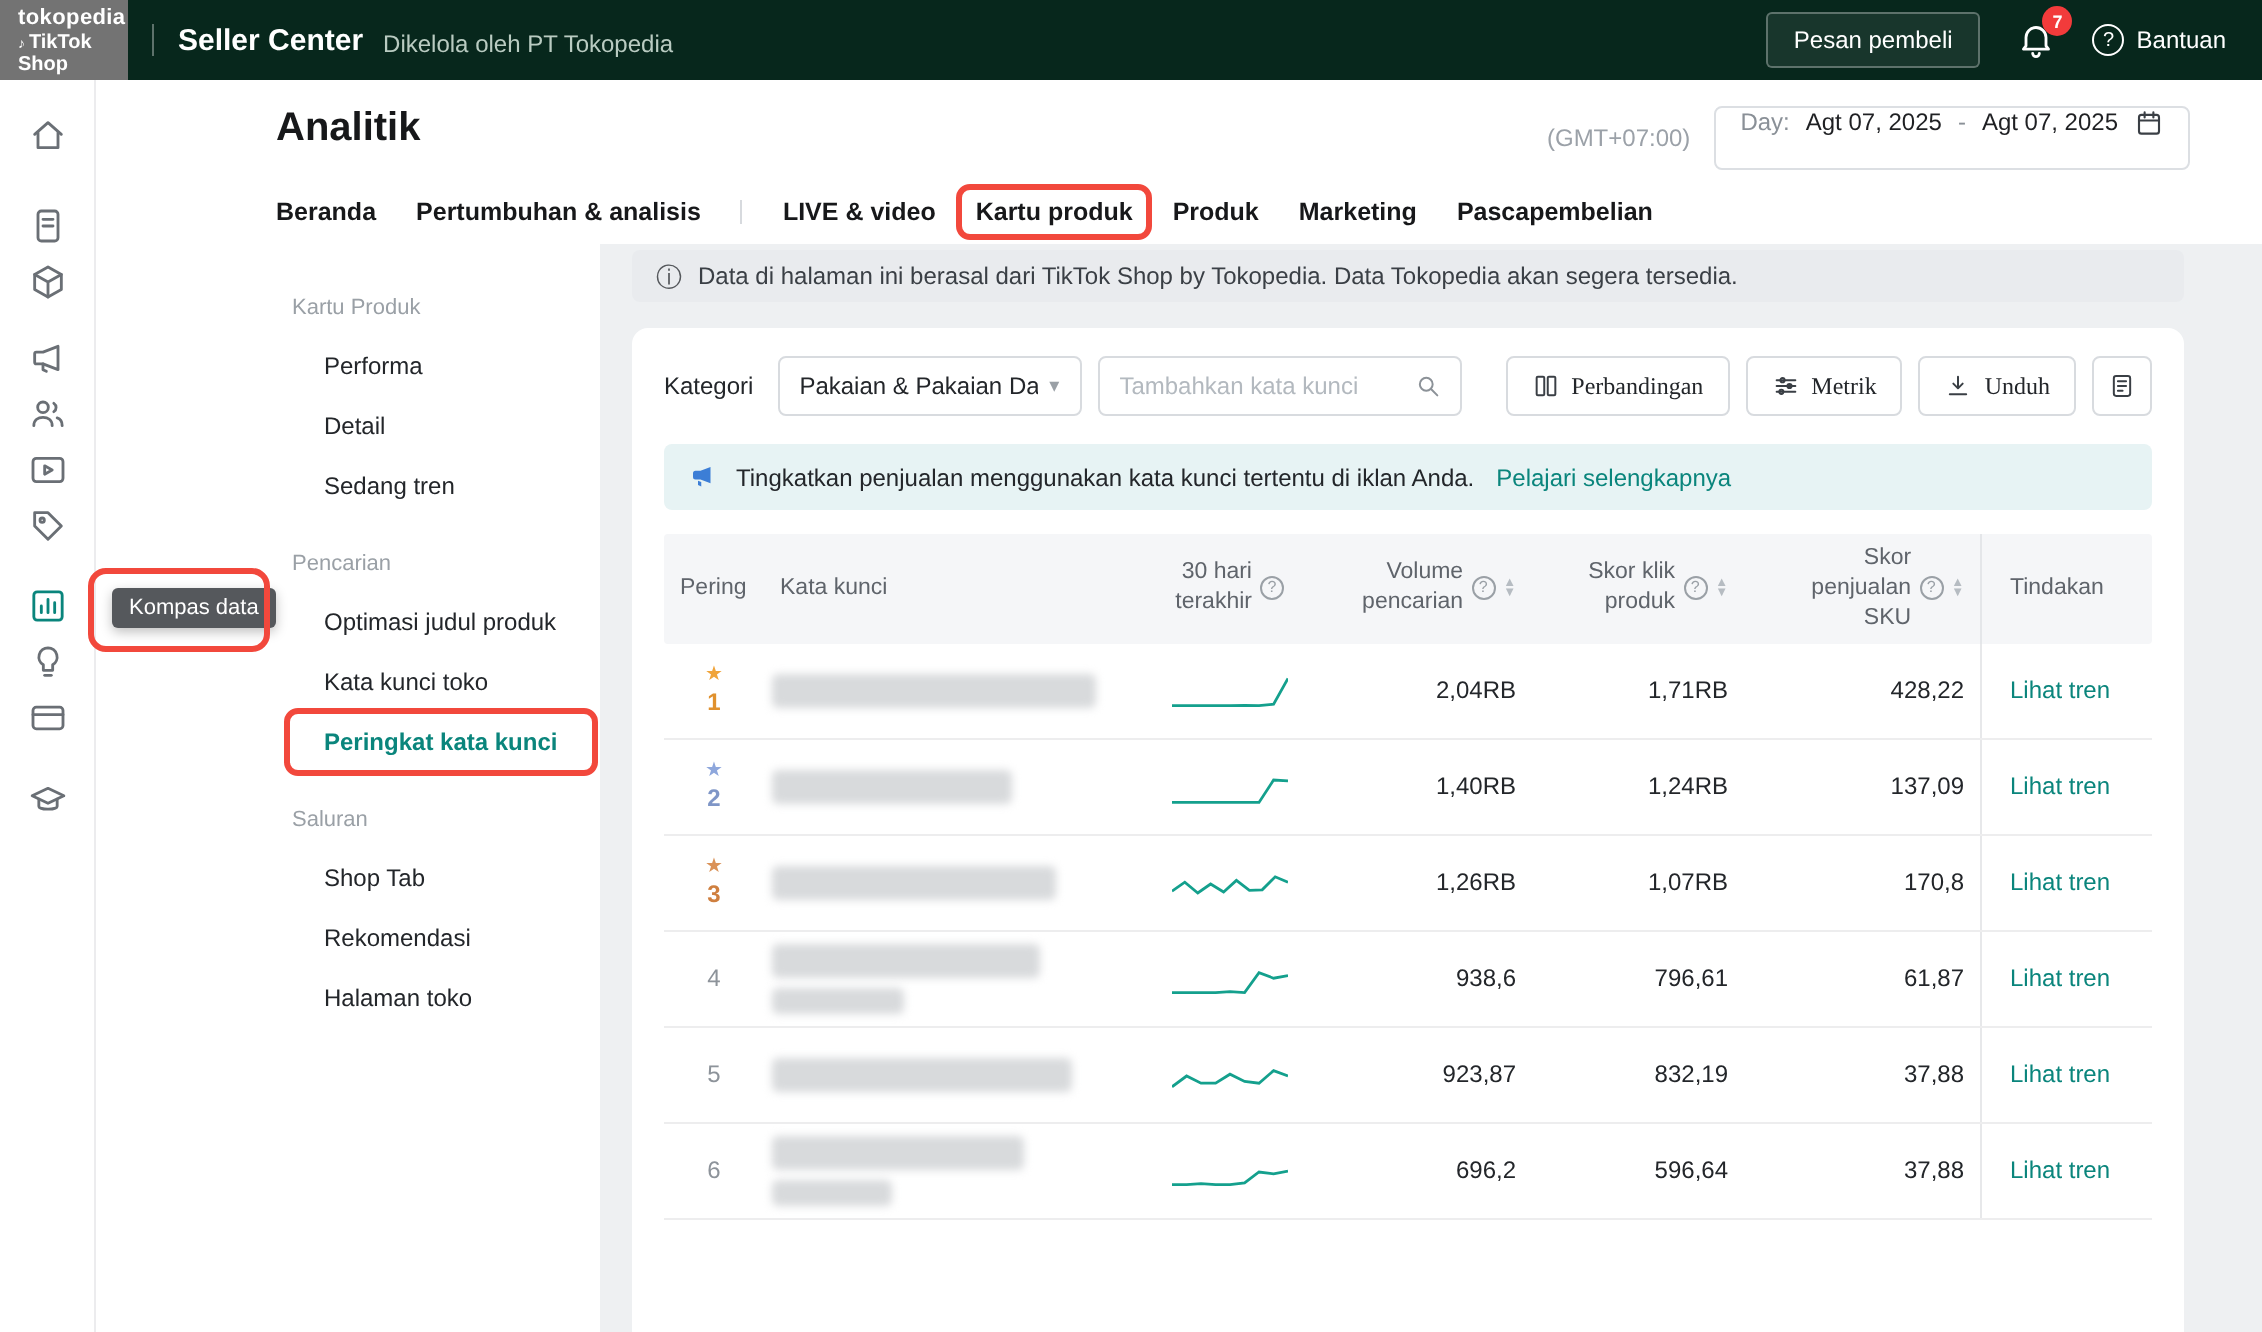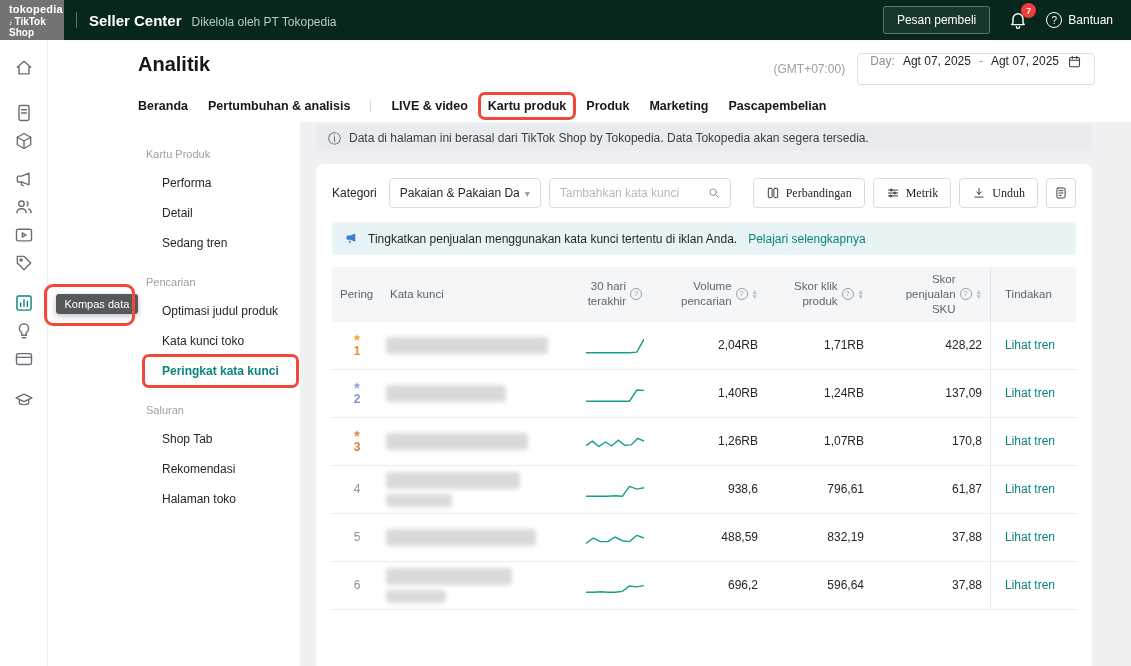--- a/index.html
+++ b/index.html
@@ -452,21 +452,21 @@
               <span class="rnum">5</span>
             </div>
           <div class="cell kw-cell">
               <div class="blur" style="width:150px"></div>
             </div>
           <div class="cell trend">
               <svg class="spark" viewBox="0 0 58 22">
                 <polyline points="0.0,17.4 7.3,12.0 14.5,15.6 21.8,15.6 29.0,11.1 36.3,14.7 43.5,15.6 50.8,9.3 58.0,12.0"></polyline>
               </svg>
             </div>
-          <div class="cell num">488,59</div>
+          <div class="cell num">923,87</div>
           <div class="cell num">832,19</div>
           <div class="cell num">37,88</div>
           <div class="cell action-col">
               <a>Lihat tren</a>
             </div>
         </div>
 
         <div class="trow">
           <div class="cell rank plain">
               <span class="rnum">6</span>

